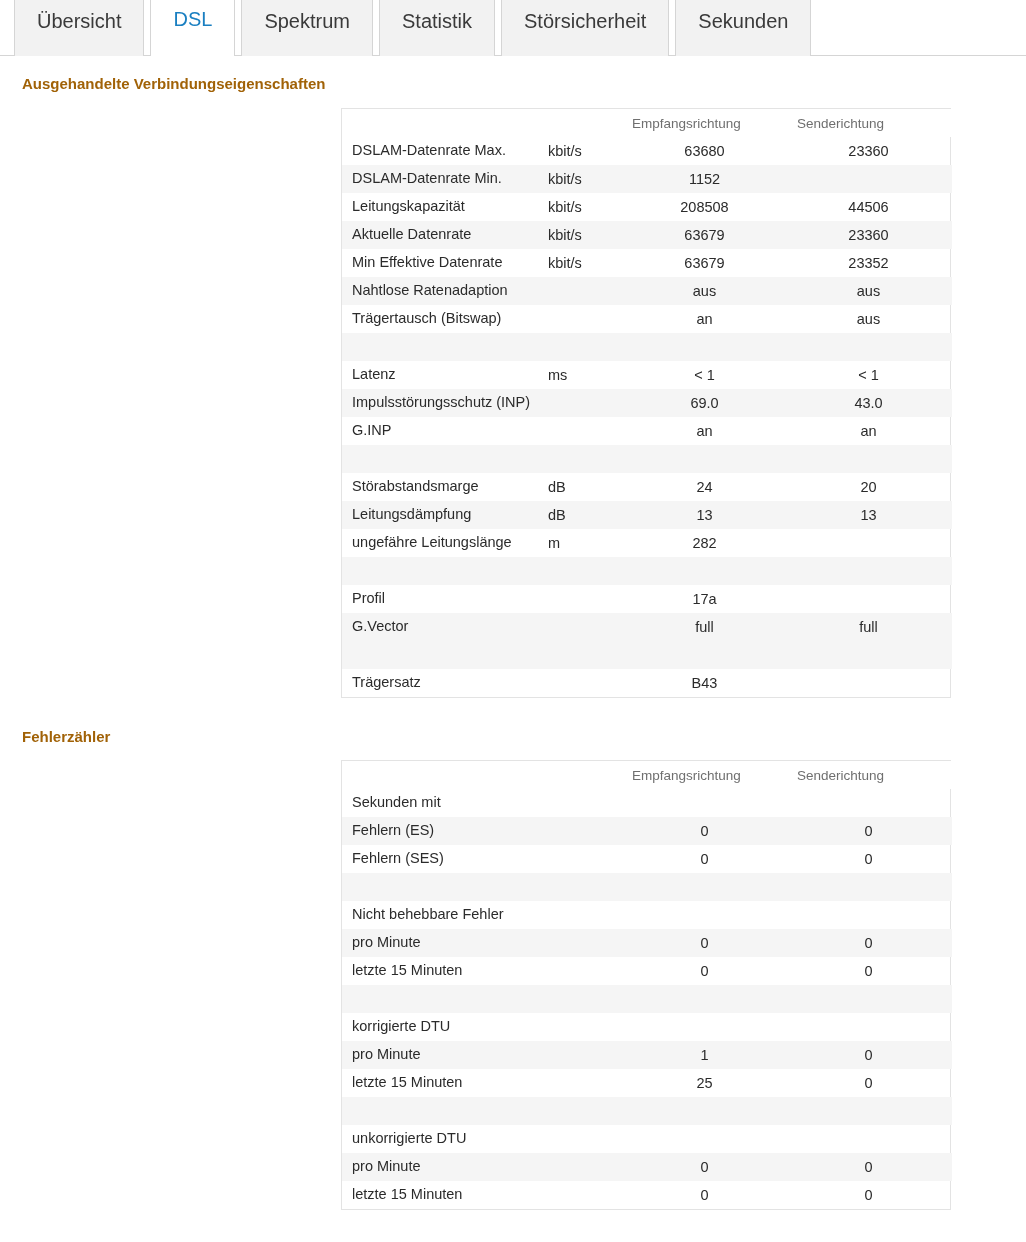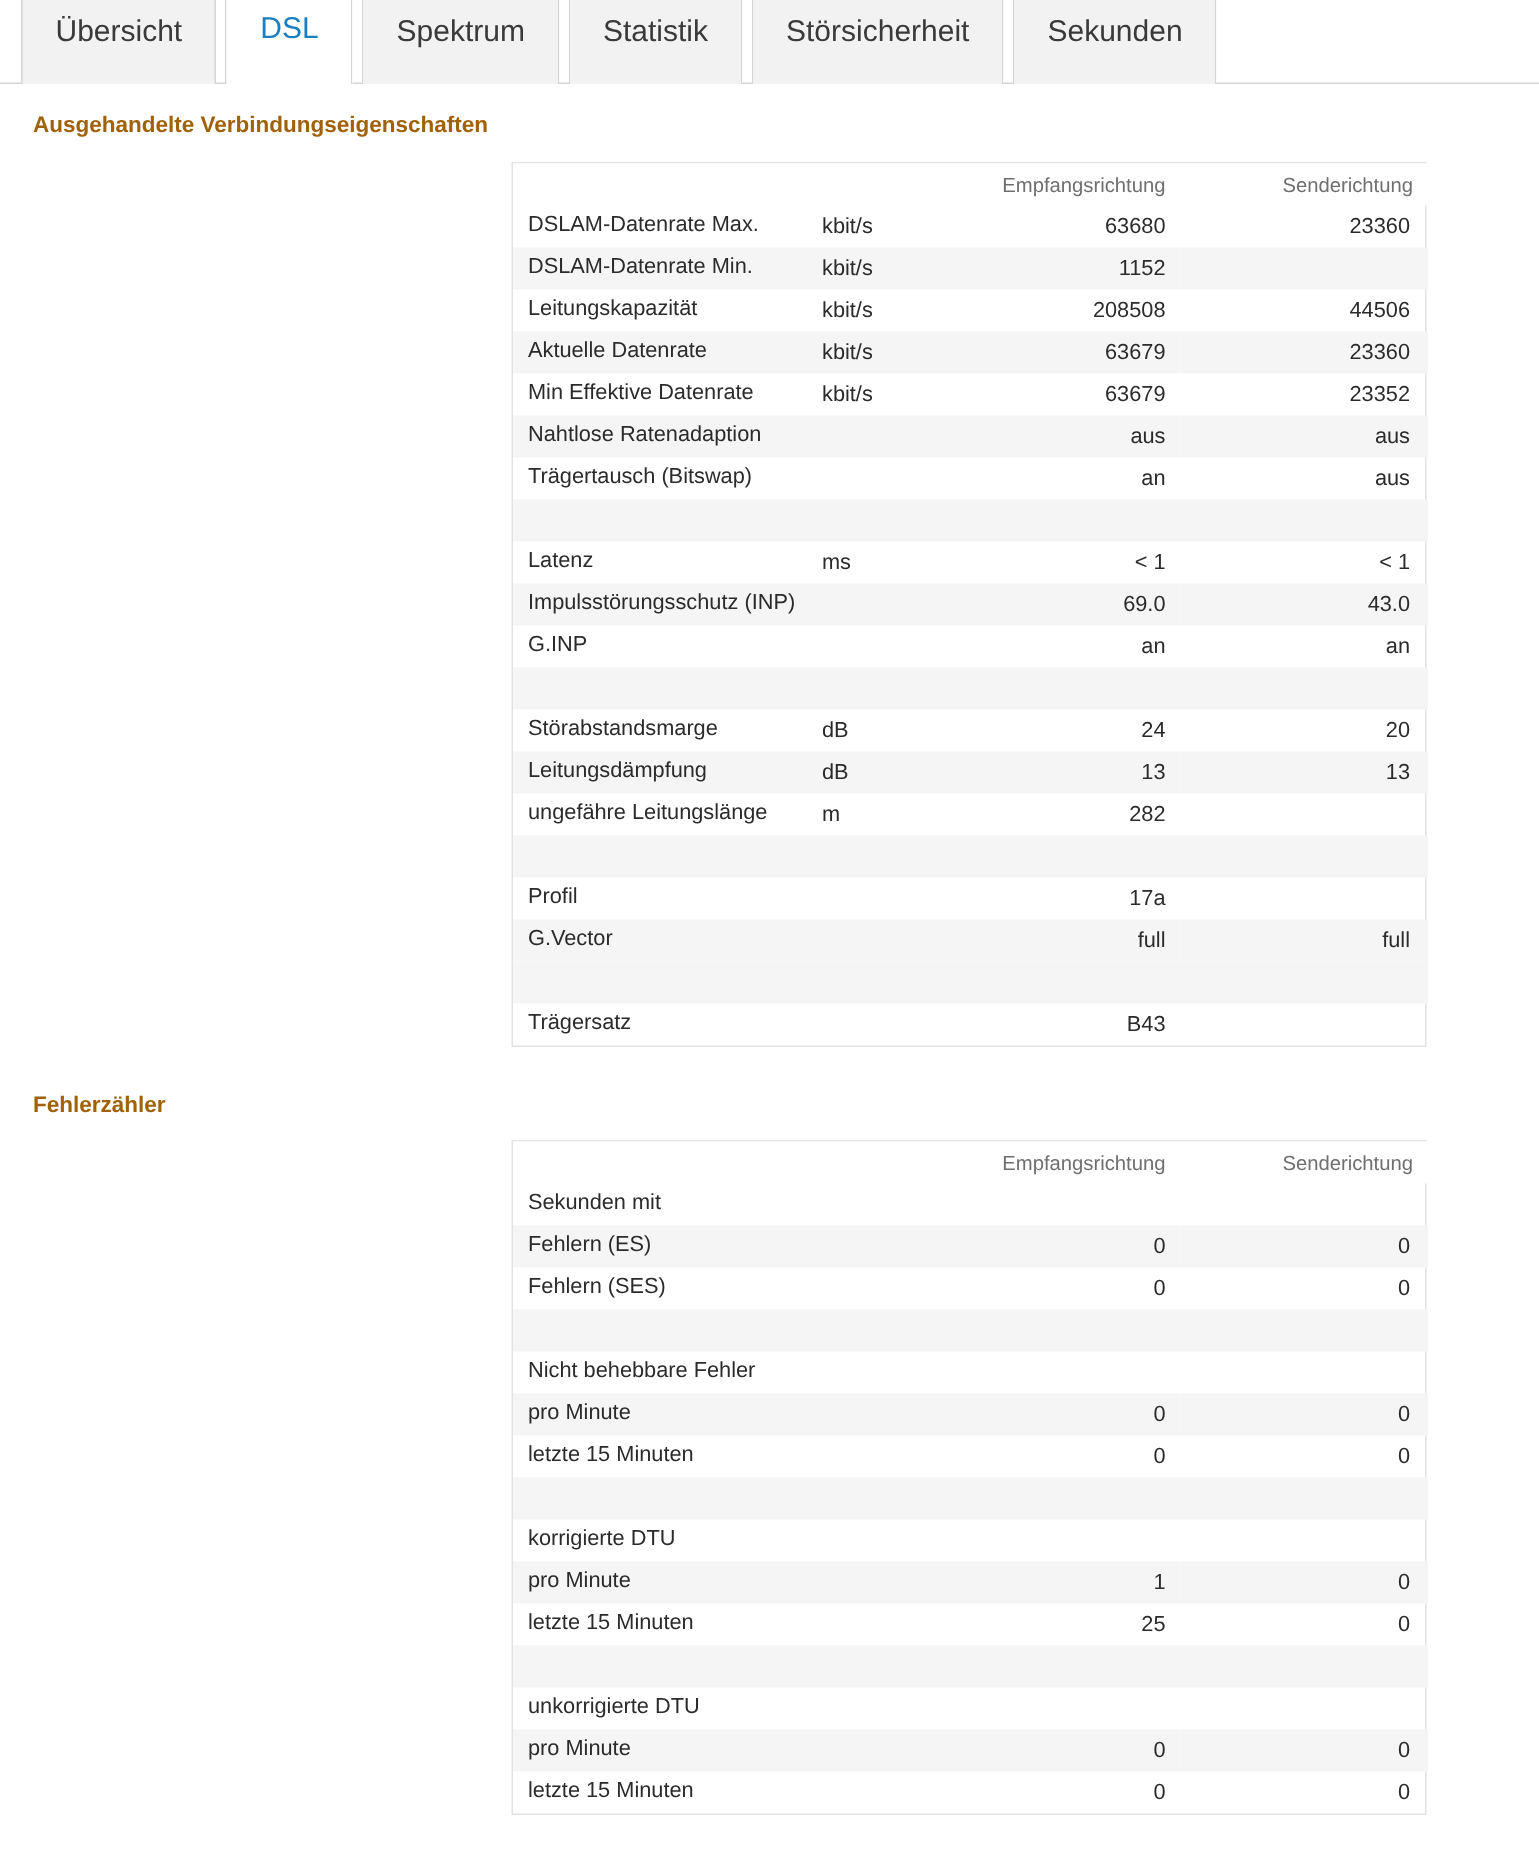--- a/index.html
+++ b/index.html
@@ -89,21 +89,21 @@
     font-weight: normal;
     font-size: 14.5px;
     padding: 0;
     vertical-align: middle;
   }
   thead th {
     color: #6f6f6f;
     font-size: 13.5px;
     height: 28px;
     padding: 0 10px;
-    text-align: right;
+    text-align: left;
     background: #fff;
   }
   thead th.c-label, thead th.c-unit { text-align: left; }
 
   tbody tr { height: 28px; }
   tbody tr.alt { background: #f5f5f5; }
   tbody tr.spacer { height: 28px; background: #f5f5f5; }
   tbody tr.spacer td { border: none; }
 
   td.c-label {
@@ -111,21 +111,21 @@
     padding: 4px 8px 4px 10px;
     color: #2b2b2b;
     line-height: 1.35;
   }
   td.c-unit {
     text-align: left;
     padding: 4px 6px;
     color: #2b2b2b;
   }
   td.c-down, td.c-up {
-    text-align: right;
+    text-align: center;
     padding: 4px 10px;
     color: #2b2b2b;
   }
   td.c-up { padding-right: 12px; }
 
   col.label { width: 200px; }
   col.unit  { width: 80px; }
   col.down  { width: 165px; }
   col.up    { width: 165px; }
 </style>

